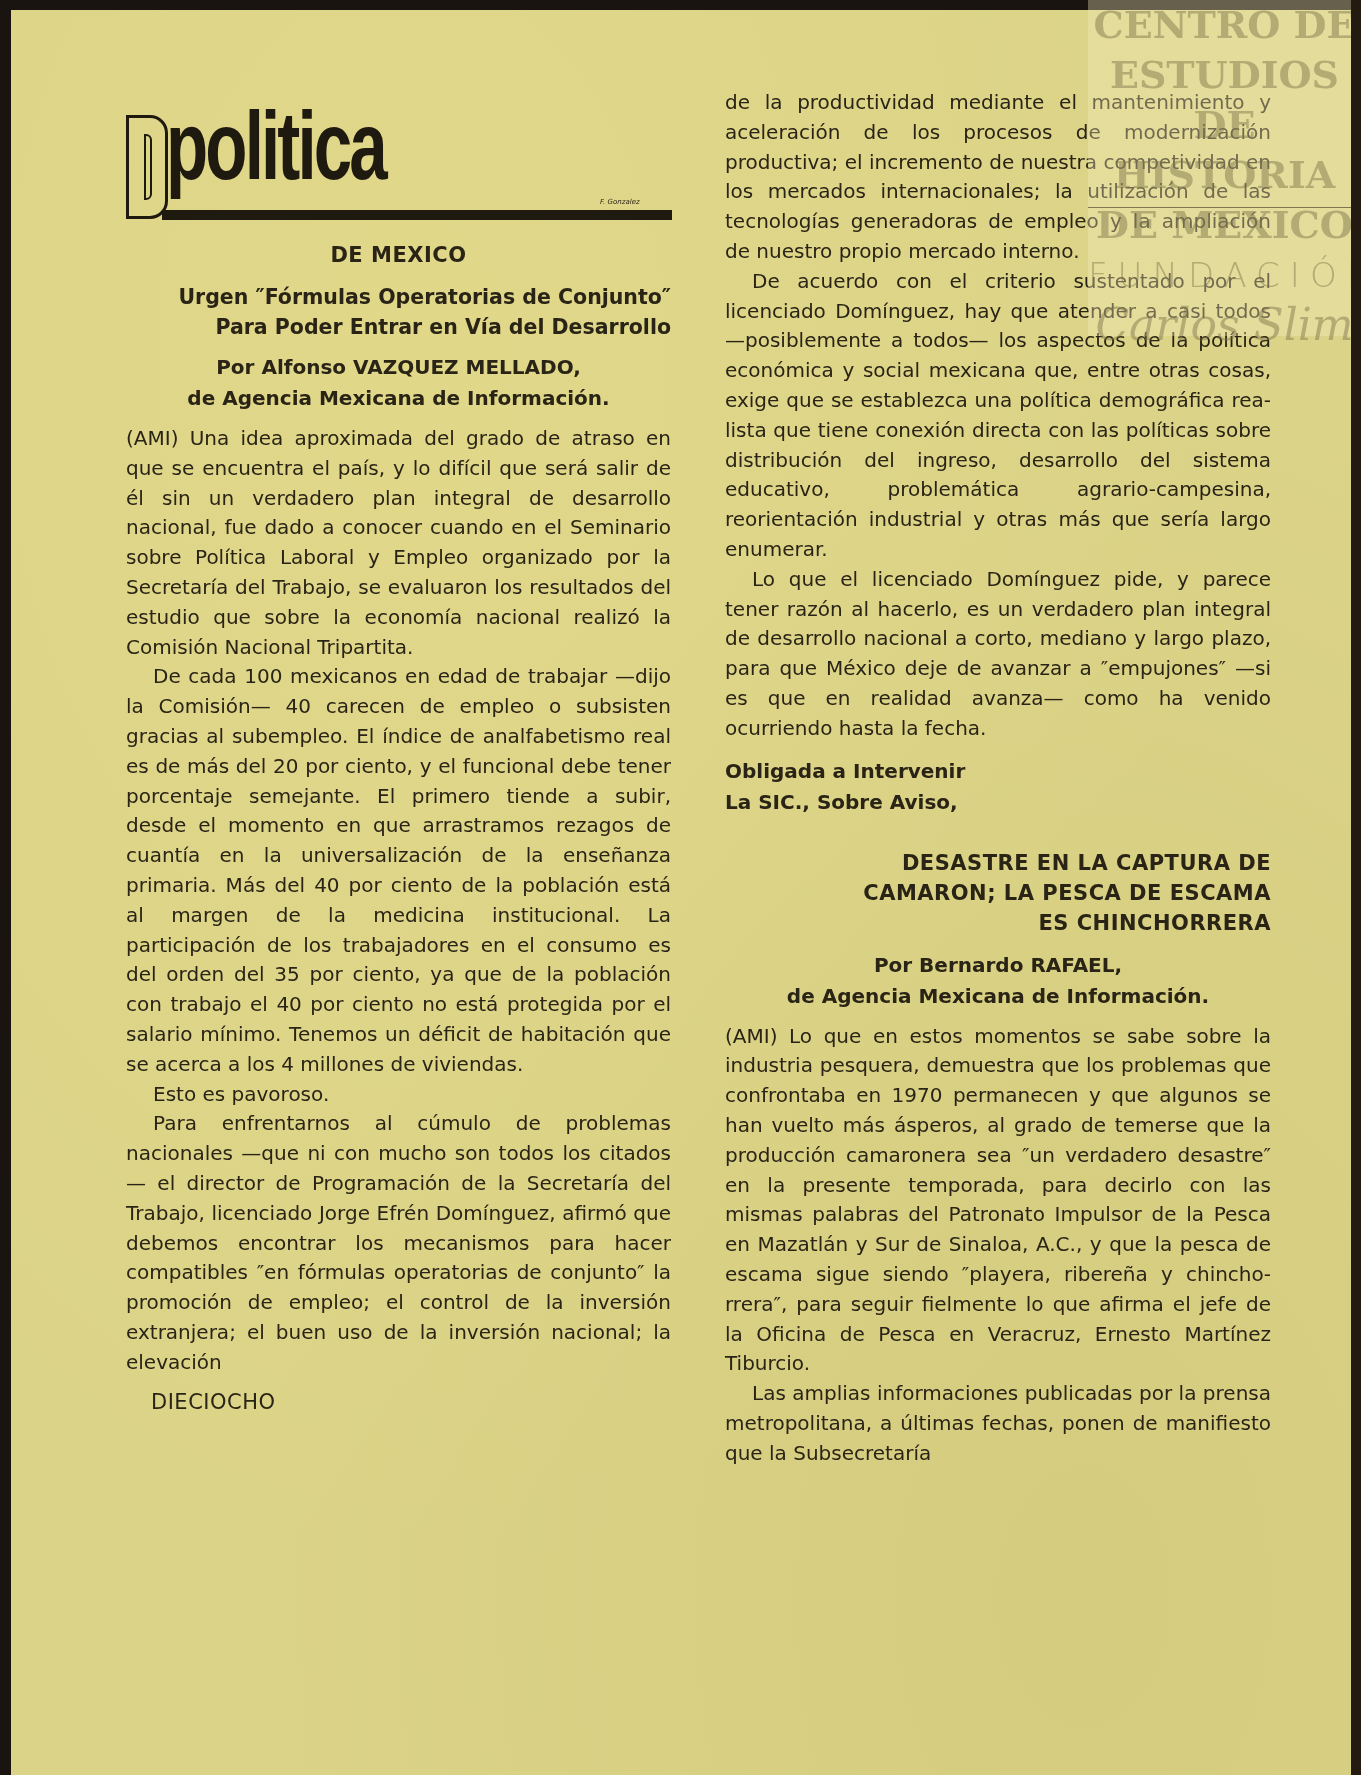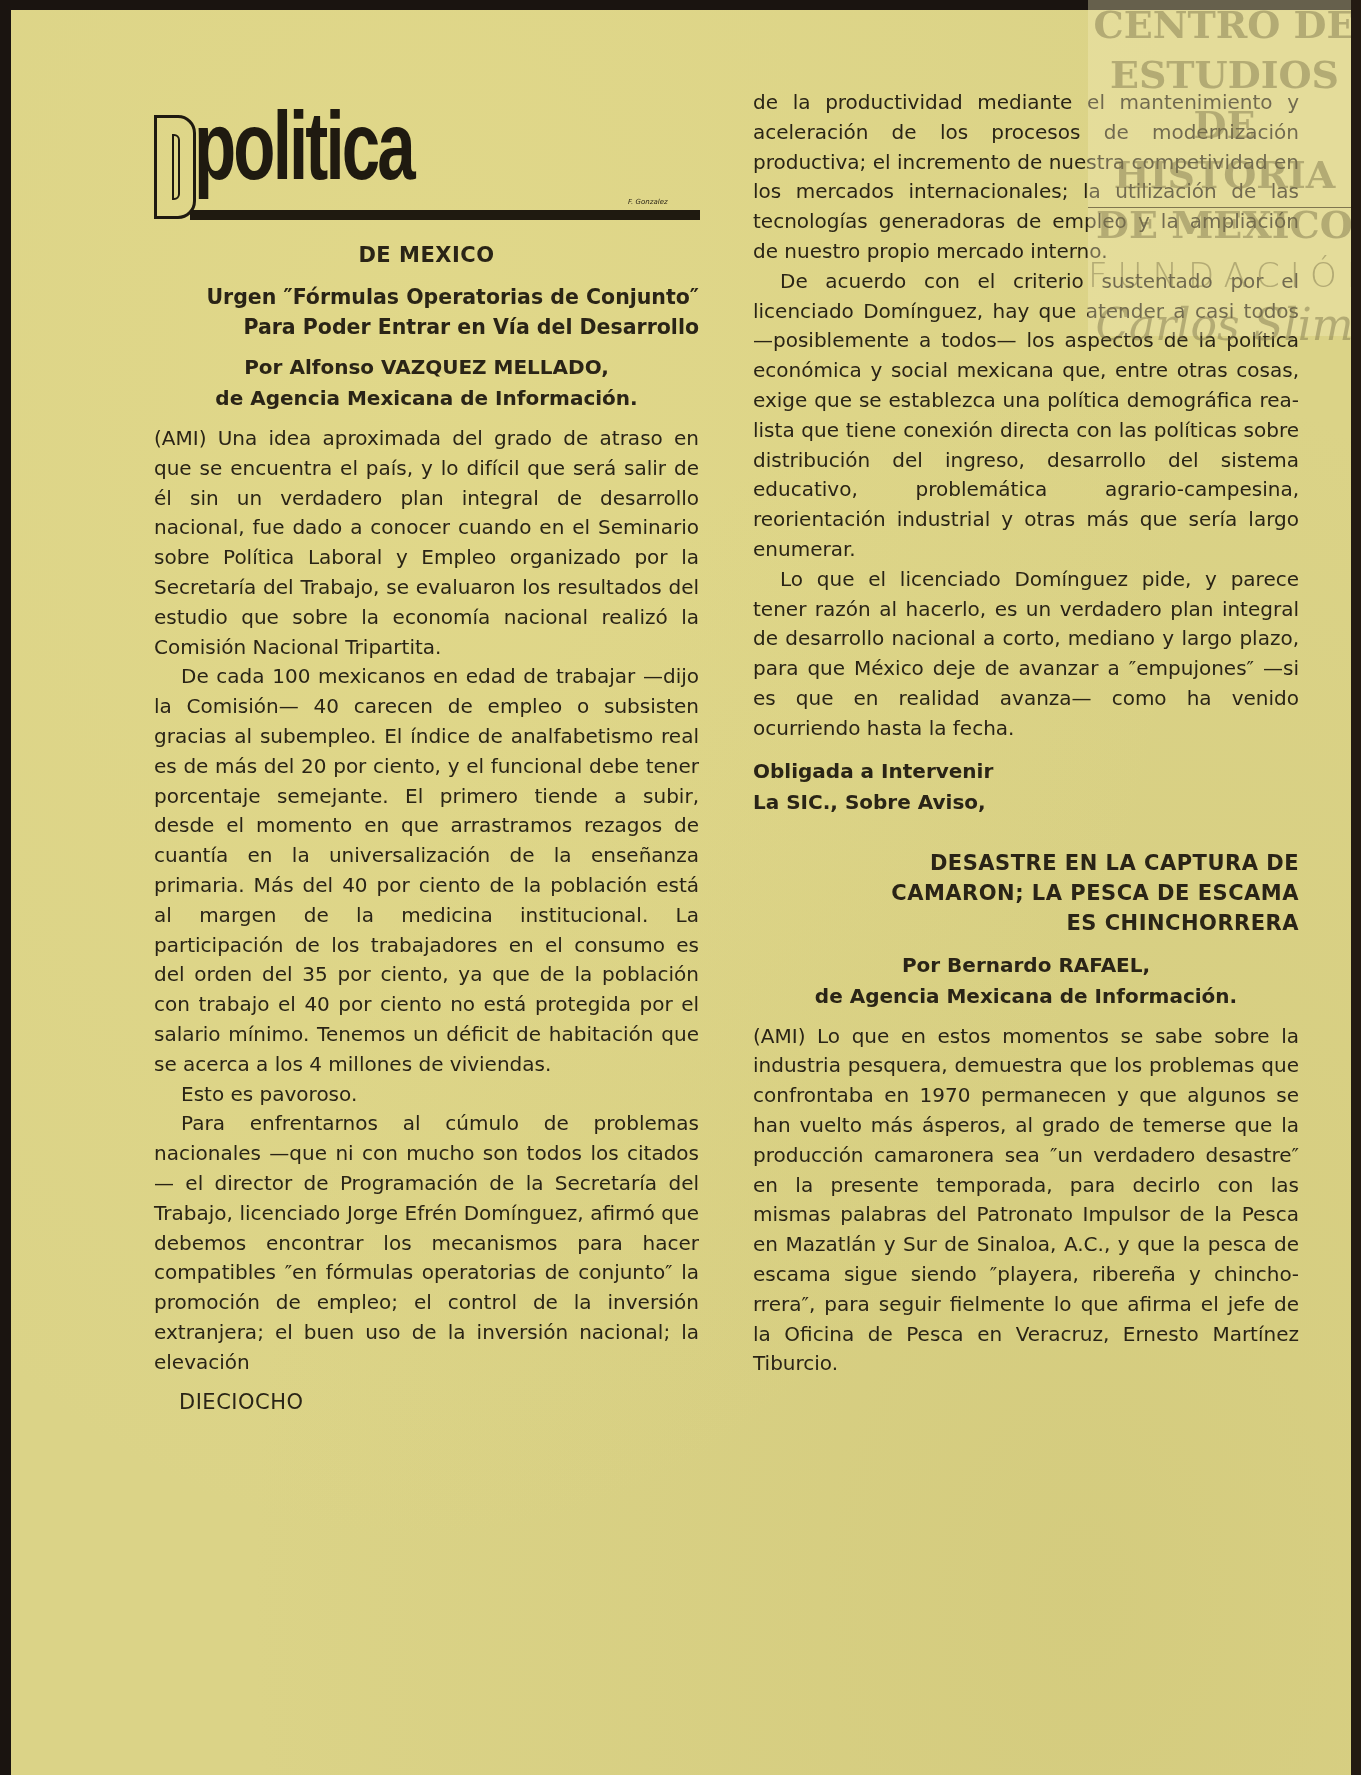--- a/index.html
+++ b/index.html
@@ -3,21 +3,21 @@
 <meta charset="utf-8">
 <style>
   html, body { margin:0; padding:0; }
   body { width:1361px; height:1775px; background:#1a1410; position:relative; overflow:hidden; }
   .paper {
     position:absolute; left:11px; top:10px; width:1340px; height:1765px;
     background:#dbd387;
     background-image: radial-gradient(ellipse at 30% 20%, rgba(230,220,140,0.5), rgba(0,0,0,0) 60%),
                       radial-gradient(ellipse at 80% 90%, rgba(200,190,110,0.35), rgba(0,0,0,0) 55%);
   }
-  .col { position:absolute; font-family:"DejaVu Sans", sans-serif; color:#2a2416;margin-left:28px; }
+  .col { position:absolute; font-family:"DejaVu Sans", sans-serif; color:#2a2416; }
   .col-left { left:115px; top:80px; width:545px; }
   .col-right { left:714px; top:78px; width:546px; }
   .masthead { position:relative; height:150px; }
   .mast-d {
     position:absolute; left:0; top:25px; width:36px; height:98px;
     border:3px solid #1f1a10; border-radius:0 18px 18px 0; background:transparent;
   }
   .mast-d::after {
     content:""; position:absolute; left:15px; top:16px; width:4px; height:62px;
     border:2px solid #1f1a10; border-radius:0 6px 6px 0;
@@ -94,20 +94,21 @@
       <div>DESASTRE EN LA CAPTURA DE</div>
       <div>CAMARON; LA PESCA DE ESCAMA</div>
       <div>ES CHINCHORRERA</div>
     </div>
     <div class="byline">
       <div>Por Bernardo RAFAEL,</div>
       <div>de Agencia Mexicana de Información.</div>
     </div>
 
     <p class="para">(AMI) Lo que en estos momentos se sabe sobre la industria pesquera, demuestra que los problemas que confrontaba en 1970 per­manecen y que algunos se han vuelto más ásperos, al grado de temerse que la produc­ción camaronera sea ″un verdadero desas­tre″ en la presente temporada, para decirlo con las mismas palabras del Patronato Im­pulsor de la Pesca en Mazatlán y Sur de Sinaloa, A.C., y que la pesca de escama sigue siendo ″playera, ribereña y chincho­rrera″, para seguir fielmente lo que afirma el jefe de la Oficina de Pesca en Veracruz, Ernesto Martínez Tiburcio.</p>
+    <p class="para indent">Las amplias informaciones publicadas por la prensa metropolitana, a últimas fechas, ponen de manifiesto que la Subsecretaría</p>
   </div>
 </div>
 
 <div class="watermark">
   <span class="wm-line">CENTRO DE</span>
   <span class="wm-line">ESTUDIOS</span>
   <span class="wm-line">DE HISTORIA</span>
   <span class="wm-line">DE MEXICO</span>
   <div class="wm-rule"></div>
   <span class="wm-fund">FUNDACIÓN</span>

